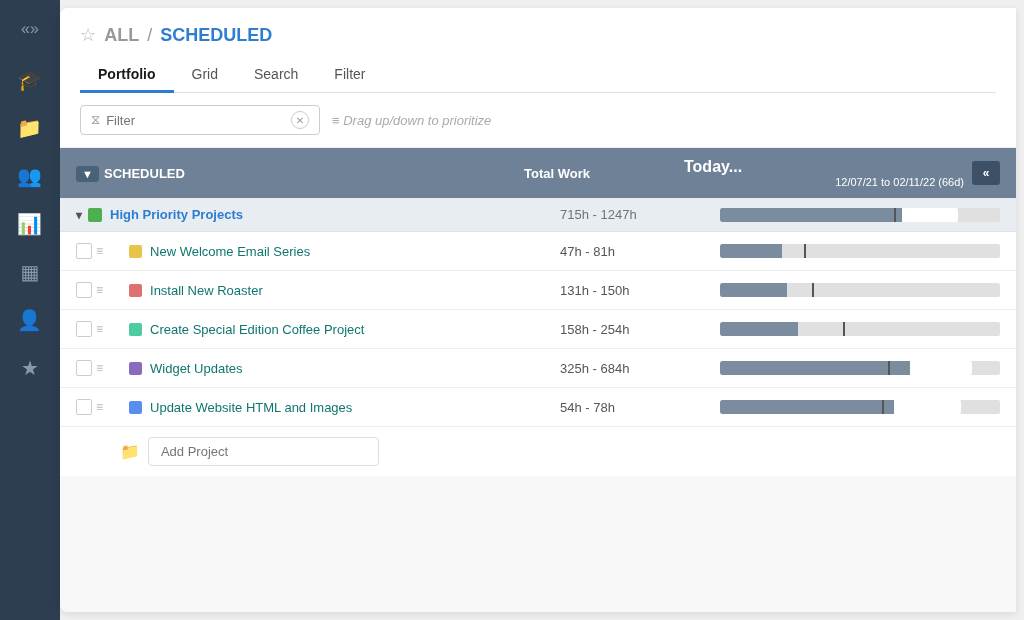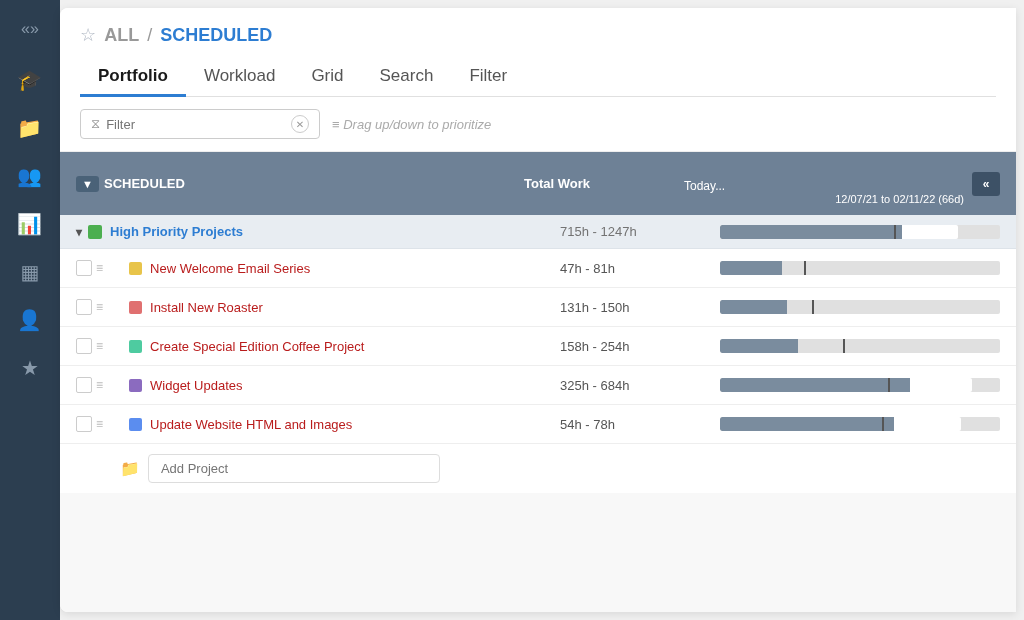--- a/index.html
+++ b/index.html
@@ -65,21 +65,21 @@
     .breadcrumb-current { color: #2d7dd2; font-weight: 600; font-size: 18px; }
 
     
     .tabs {
       display: flex;
       gap: 0;
       border-bottom: 1px solid #e0e0e0;
     }
     .tab {
       padding: 8px 18px;
-      font-size: 17px;
+      font-size: 14px;
       color: #555;
       cursor: pointer;
       border-bottom: 3px solid transparent;
       margin-bottom: -1px;
     }
     .tab.active {
       color: #1a1a1a;
       font-weight: 700;
       border-bottom: 3px solid #2d7dd2;
     }
@@ -152,21 +152,21 @@
     .col-expand { width: 28px; flex-shrink: 0; }
     .col-name { flex: 1; }
     .col-work { width: 160px; flex-shrink: 0; text-align: left; }
     .col-chart-header {
       width: 280px;
       flex-shrink: 0;
       display: flex;
       flex-direction: column;
       font-size: 12px;
     }
-    .col-chart-header .today-label { font-weight: 400; font-size: 12px; margin-top: 17px; }
+    .col-chart-header .today-label { font-weight: 700; font-size: 16px; }
     .col-chart-header .date-range { font-size: 11px; font-weight: 400; text-align: right; }
     .col-collapse-btn {
       width: 28px;
       height: 24px;
       background: #3d5166;
       border-radius: 3px;
       display: flex;
       align-items: center;
       justify-content: center;
       cursor: pointer;
@@ -210,21 +210,21 @@
       margin-right: 4px;
       flex-shrink: 0;
     }
     .row-drag {
       color: #bbb;
       margin-right: 6px;
       font-size: 12px;
       flex-shrink: 0;
     }
     .row-indent { width: 20px; flex-shrink: 0; }
-    .project-name { color: #b91c1c; flex: 1; }
+    .project-name { color: #0f766e; flex: 1; }
     .project-work { width: 160px; flex-shrink: 0; color: #555; }
 
     
     .bar-area {
       width: 280px;
       flex-shrink: 0;
       display: flex;
       align-items: center;
       position: relative;
       height: 20px;
@@ -266,21 +266,21 @@
       align-items: center;
       padding: 10px 16px 10px 60px;
       background: #fff;
     }
     .add-project-input {
       border: 1px solid #ddd;
       border-radius: 4px;
       padding: 6px 12px;
       font-size: 13px;
       color: #aaa;
-      width: 292px;
+      width: 231px;
       background: #fff;
     }
   </style>
 </head>
 <body>
 
 <div class="sidebar">
   <div class="sidebar-toggle">«»</div>
   <div class="sidebar-item active">🎓</div>
   <div class="sidebar-item">📁</div>
@@ -296,21 +296,20 @@
   <div class="header">
     <div class="header-title">
       <span class="star-icon">☆</span>
       <span class="breadcrumb-all">ALL</span>
       <span class="breadcrumb-sep">/</span>
       <span class="breadcrumb-current">SCHEDULED</span>
     </div>
 
     <div class="tabs">
       <div class="tab active">Portfolio</div>
-      <div class="tab">Workload</div>
       <div class="tab">Grid</div>
       <div class="tab">Search</div>
       <div class="tab">Filter</div>
     </div>
   </div>
 
   <div class="filter-bar">
     <div class="filter-input-wrap">
       <span class="filter-icon">⧖</span>
       <input class="filter-input" type="text" placeholder="Filter" style="">

